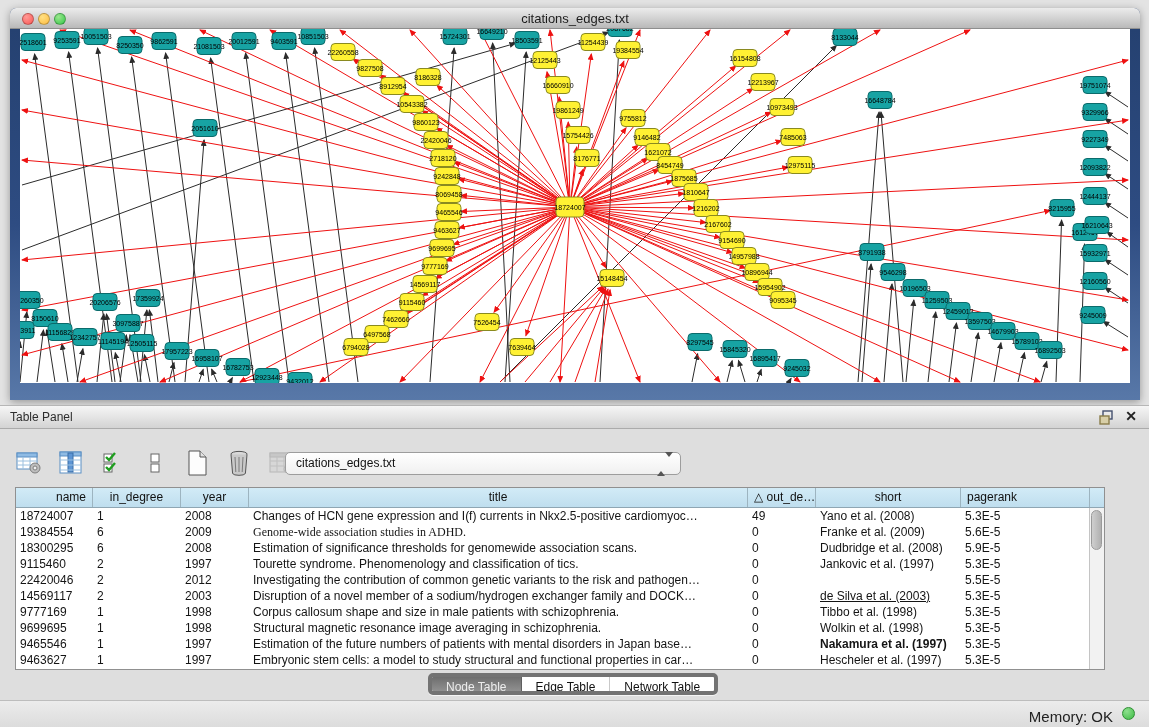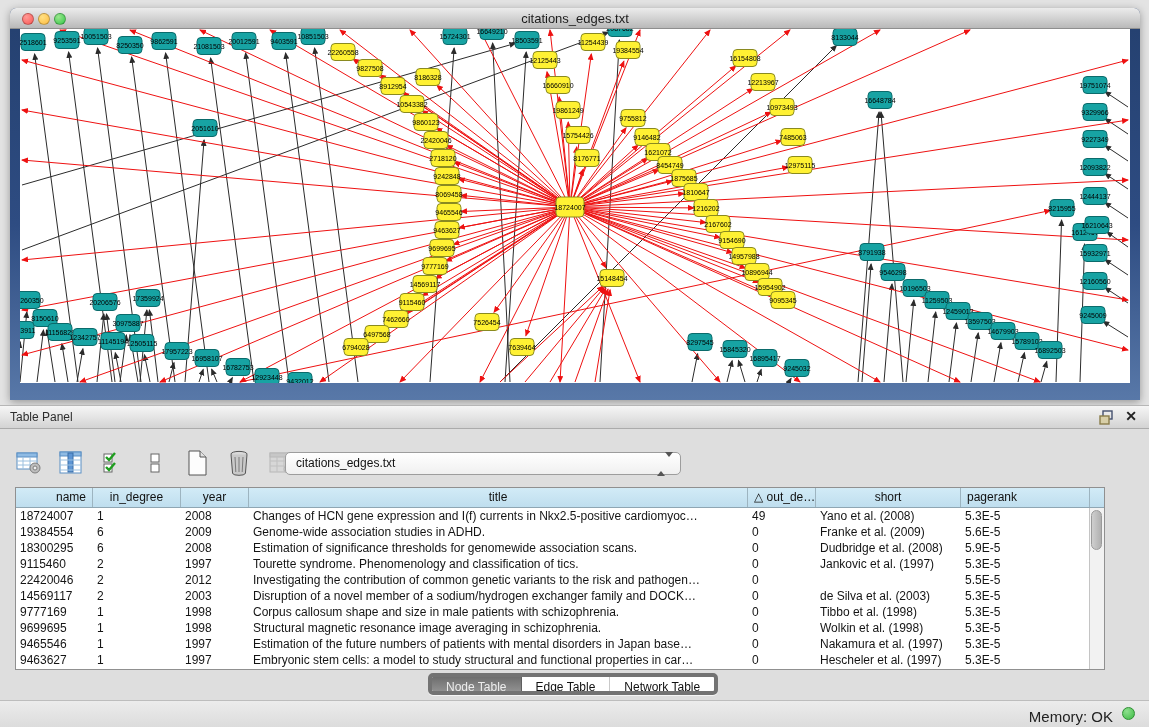--- a/index.html
+++ b/index.html
@@ -766,21 +766,21 @@
           <div class="td" style="width: 68px;">2008</div>
           <div class="td" style="width: 499px;">Changes of HCN gene expression and I(f) currents in Nkx2.5-positive cardiomyoc…</div>
           <div class="td" style="width: 68px;">49</div>
           <div class="td" style="width: 145px;">Yano et al. (2008)</div>
           <div class="td" style="width: 129px;">5.3E-5</div>
         </div>
         <div class="trow">
           <div class="td" style="width: 77px;">19384554</div>
           <div class="td" style="width: 88px;">6</div>
           <div class="td" style="width: 68px;">2009</div>
-          <div class="td" style="width: 499px;">Genome-wide association studies in ADHD.</div>
+          <div class="td" style="width: 499px; font-family: Liberation Serif, serif;">Genome-wide association studies in ADHD.</div>
           <div class="td" style="width: 68px;">0</div>
           <div class="td" style="width: 145px;">Franke et al. (2009)</div>
           <div class="td" style="width: 129px;">5.6E-5</div>
         </div>
         <div class="trow">
           <div class="td" style="width: 77px;">18300295</div>
           <div class="td" style="width: 88px;">6</div>
           <div class="td" style="width: 68px;">2008</div>
           <div class="td" style="width: 499px;">Estimation of significance thresholds for genomewide association scans.</div>
           <div class="td" style="width: 68px;">0</div>
@@ -804,21 +804,21 @@
           <div class="td" style="width: 68px;">0</div>
           <div class="td" style="width: 145px; margin-top: 22px;">Stergiakouli et al. (2012)</div>
           <div class="td" style="width: 129px;">5.5E-5</div>
         </div>
         <div class="trow">
           <div class="td" style="width: 77px;">14569117</div>
           <div class="td" style="width: 88px;">2</div>
           <div class="td" style="width: 68px;">2003</div>
           <div class="td" style="width: 499px;">Disruption of a novel member of a sodium/hydrogen exchanger family and DOCK…</div>
           <div class="td" style="width: 68px;">0</div>
-          <div class="td" style="width: 145px;">de Silva et al. (2003)</div>
+          <div class="td" style="width: 145px; text-decoration: underline;">de Silva et al. (2003)</div>
           <div class="td" style="width: 129px;">5.3E-5</div>
         </div>
         <div class="trow">
           <div class="td" style="width: 77px;">9777169</div>
           <div class="td" style="width: 88px;">1</div>
           <div class="td" style="width: 68px;">1998</div>
           <div class="td" style="width: 499px;">Corpus callosum shape and size in male patients with schizophrenia.</div>
           <div class="td" style="width: 68px;">0</div>
           <div class="td" style="width: 145px;">Tibbo et al. (1998)</div>
           <div class="td" style="width: 129px;">5.3E-5</div>
@@ -831,21 +831,21 @@
           <div class="td" style="width: 68px;">0</div>
           <div class="td" style="width: 145px;">Wolkin et al. (1998)</div>
           <div class="td" style="width: 129px;">5.3E-5</div>
         </div>
         <div class="trow">
           <div class="td" style="width: 77px;">9465546</div>
           <div class="td" style="width: 88px;">1</div>
           <div class="td" style="width: 68px;">1997</div>
           <div class="td" style="width: 499px;">Estimation of the future numbers of patients with mental disorders in Japan base…</div>
           <div class="td" style="width: 68px;">0</div>
-          <div class="td" style="width: 145px;">Nakamura et al. (1997)</div>
+          <div class="td" style="width: 145px; font-weight: bold;">Nakamura et al. (1997)</div>
           <div class="td" style="width: 129px;">5.3E-5</div>
         </div>
         <div class="trow">
           <div class="td" style="width: 77px;">9463627</div>
           <div class="td" style="width: 88px;">1</div>
           <div class="td" style="width: 68px;">1997</div>
           <div class="td" style="width: 499px;">Embryonic stem cells: a model to study structural and functional properties in car…</div>
           <div class="td" style="width: 68px;">0</div>
           <div class="td" style="width: 145px;">Hescheler et al. (1997)</div>
           <div class="td" style="width: 129px;">5.3E-5</div>

